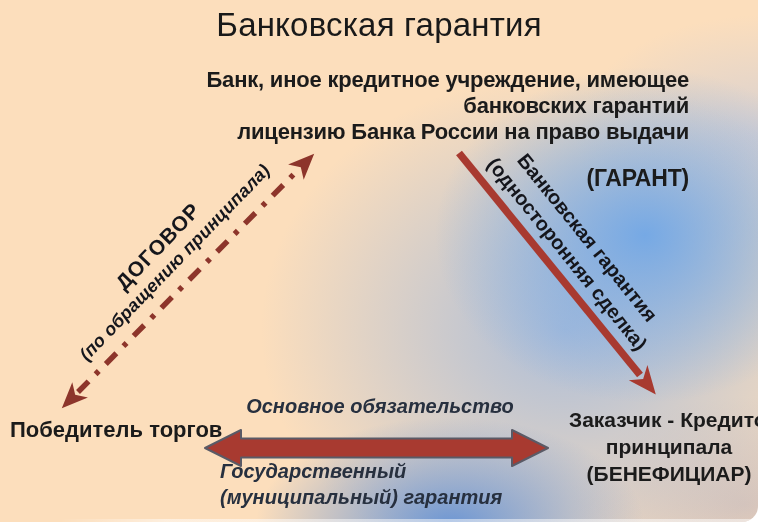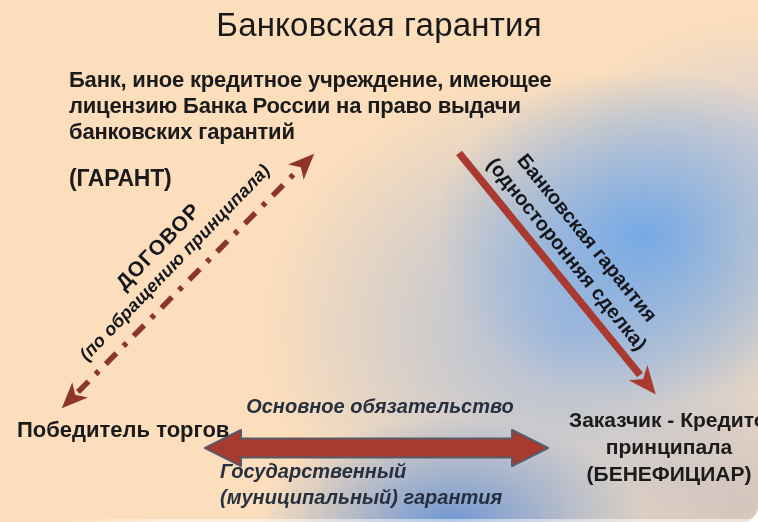--- a/index.html
+++ b/index.html
@@ -36,29 +36,29 @@
   .nowrap{white-space:nowrap;}
 
   .title{
     top:6px;left:0;width:758px;
     font-size:33px;font-weight:400;letter-spacing:0.2px;
     color:#191919;text-align:center;
   }
 
   .garant-block{
     top:67px;left:50%;transform:translateX(-50%);
-    width:620px;text-align:left;
+    width:620px;text-align:right;
     font-weight:700;font-size:22px;line-height:26px;letter-spacing:-0.2px;
   }
   .garant-role{font-size:23px;margin-top:20px;}
 
   .node{
     font-weight:700;text-align:center;
   }
-  .node-principal{left:17px;top:414px;width:200px;font-size:22px;line-height:31px;}
+  .node-principal{left:10px;top:414px;width:200px;font-size:22px;line-height:31px;}
   .node-beneficiary{left:569px;top:406px;width:200px;font-size:21px;line-height:27px;}
 
   .edge-label-rot{
     display:flex;flex-direction:column;align-items:center;
     text-align:center;
   }
   .dogovor-label{
     left:166px;top:254px;width:300px;
     transform:translate(-50%,-50%) rotate(-46deg);
     color:#15161c;
@@ -110,22 +110,22 @@
 
     <line x1="459" y1="153" x2="640" y2="375" class="solid-line" marker-end="url(#headRed)"></line>
 
     <path class="hbar" d="M205,448 L241,430 L241,438.5 L512,438.5 L512,430 L548,448 L512,466 L512,457.5 L241,457.5 L241,466 Z"></path>
   </svg>
 
   <div class="abs title">Банковская гарантия</div>
 
   <div class="abs garant-block">
     <div class="nowrap">Банк, иное кредитное учреждение, имеющее</div>
+    <div class="nowrap">банковских гарантий</div>
     <div class="nowrap">лицензию Банка России на право выдачи</div>
-    <div class="nowrap">банковских гарантий</div>
     <div class="garant-role nowrap">(ГАРАНТ)</div>
   </div>
 
   <div class="abs edge-label-rot dogovor-label">
     <div class="dogovor-main nowrap">ДОГОВОР</div>
     <div class="dogovor-sub nowrap">(по обращению принципала)</div>
   </div>
 
   <div class="abs edge-label-rot guarantee-label">
     <div class="guarantee-main nowrap">Банковская гарантия</div>

